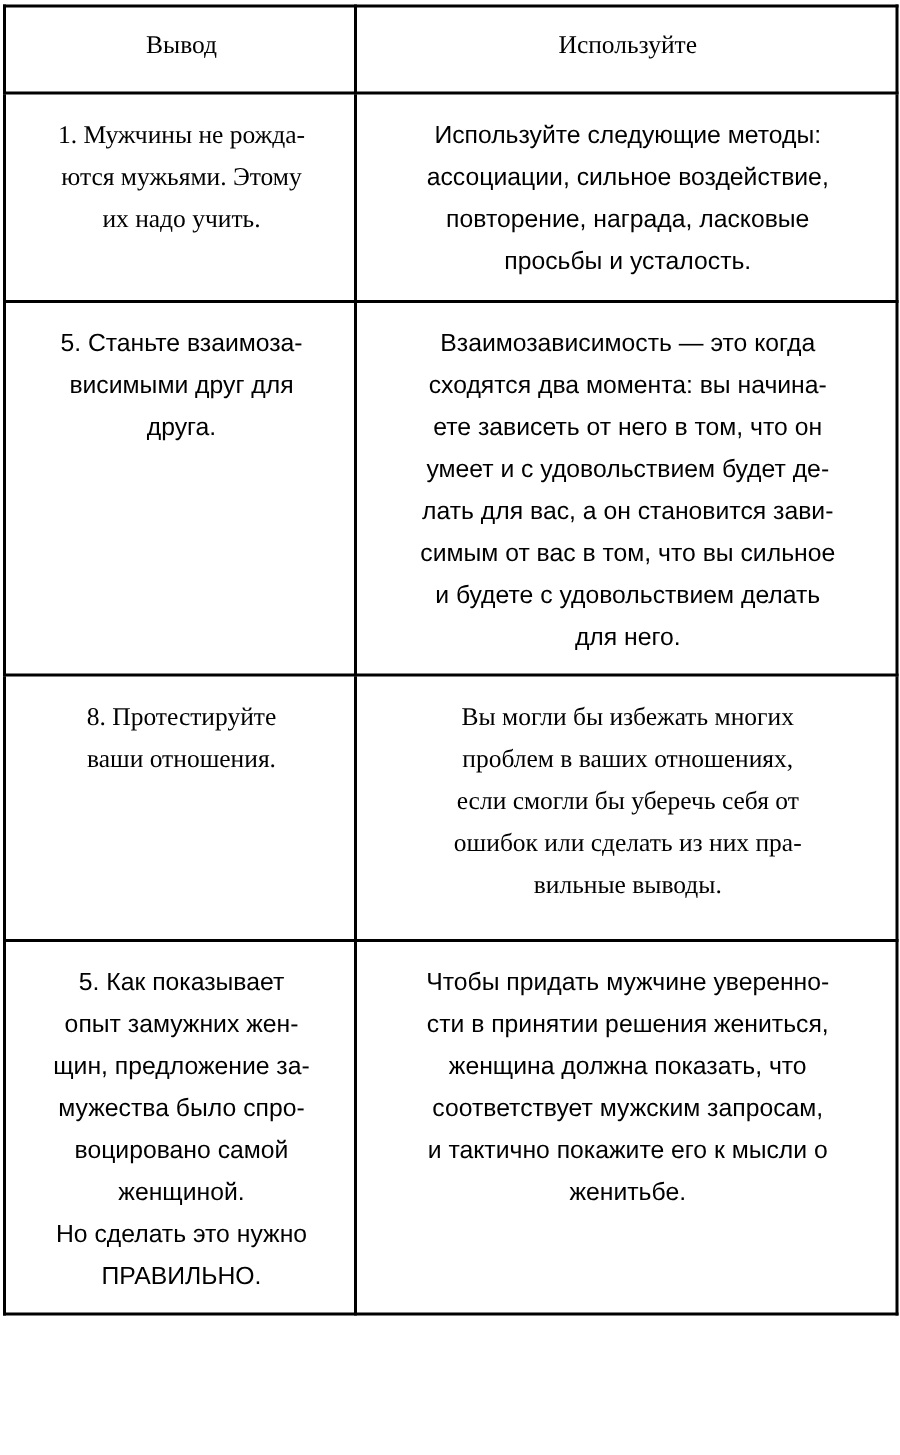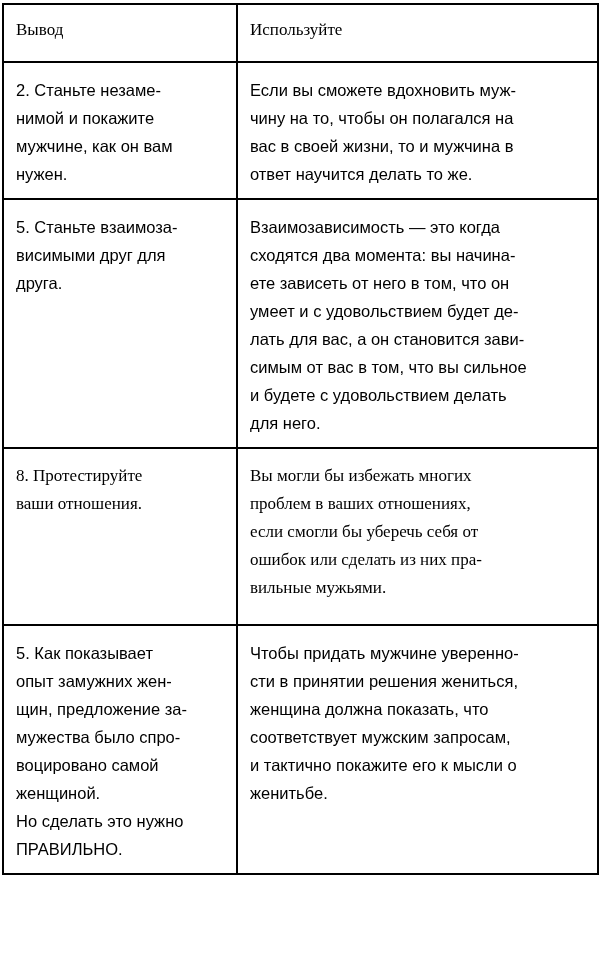--- a/index.html
+++ b/index.html
@@ -26,21 +26,21 @@
     top: 3px;
     width: 595px;
     border-collapse: collapse;
     table-layout: fixed;
   }
   .table td, .table th {
     border: 2px solid #000000;
     padding: 0;
     vertical-align: top;
     background: #ffffff;
-    text-align: left;
+    text-align: center;
   }
   col.c-left  { width: 234px; }
   col.c-right { width: 361px; }
 
   .cell-inner {
     padding: 13px 10px 10px 12px;
     font-size: 17px;
     line-height: 28px;
     white-space: pre-line;
     word-break: normal;
@@ -76,35 +76,34 @@
     <tbody>
       <tr class="r-header hdr">
         <td>
           <div class="cell-inner f-serif">Вывод</div>
         </td>
         <td>
           <div class="cell-inner f-serif">Используйте</div>
         </td>
       </tr>
 
-
-      <tr class="r-2">
+      <tr class="r-1">
         <td>
-          <div class="cell-inner f-sans">2. Станьте незаме-
-нимой и покажите
-мужчине, как он вам
-нужен.</div>
+          <div class="cell-inner f-serif">1. Мужчины не рожда-
+ются мужьями. Этому
+их надо учить.</div>
         </td>
         <td>
-          <div class="cell-inner f-sans">Если вы сможете вдохновить муж-
-чину на то, чтобы он полагался на
-вас в своей жизни, то и мужчина в
-ответ научится делать то же.</div>
+          <div class="cell-inner f-sans">Используйте следующие методы:
+ассоциации, сильное воздействие,
+повторение, награда, ласковые
+просьбы и усталость.</div>
         </td>
       </tr>
+
 
       <tr class="r-3">
         <td>
           <div class="cell-inner f-sans">5. Станьте взаимоза-
 висимыми друг для
 друга.</div>
         </td>
         <td>
           <div class="cell-inner f-sans">Взаимозависимость — это когда
 сходятся два момента: вы начина-
@@ -120,21 +119,21 @@
       <tr class="r-4">
         <td>
           <div class="cell-inner f-serif">8. Протестируйте
 ваши отношения.</div>
         </td>
         <td>
           <div class="cell-inner f-serif">Вы могли бы избежать многих
 проблем в ваших отношениях,
 если смогли бы уберечь себя от
 ошибок или сделать из них пра-
-вильные мужьями.</div>
+вильные выводы.</div>
         </td>
       </tr>
 
       <tr class="r-5">
         <td>
           <div class="cell-inner f-sans">5. Как показывает
 опыт замужних жен-
 щин, предложение за-
 мужества было спро-
 воцировано самой

